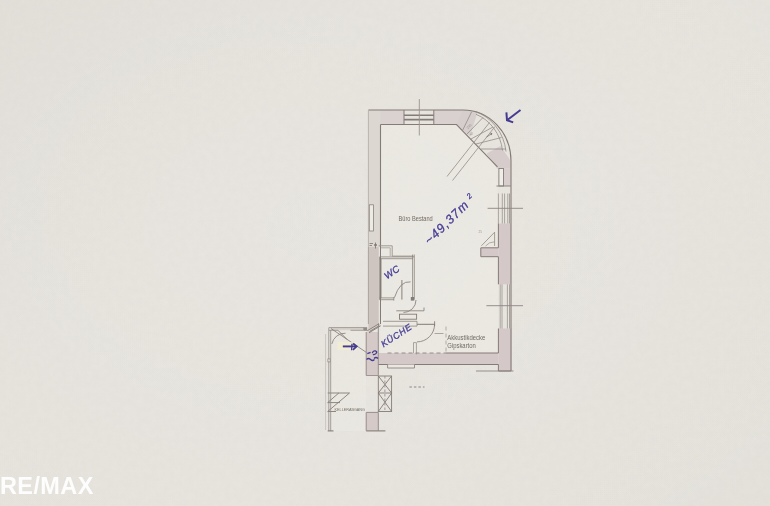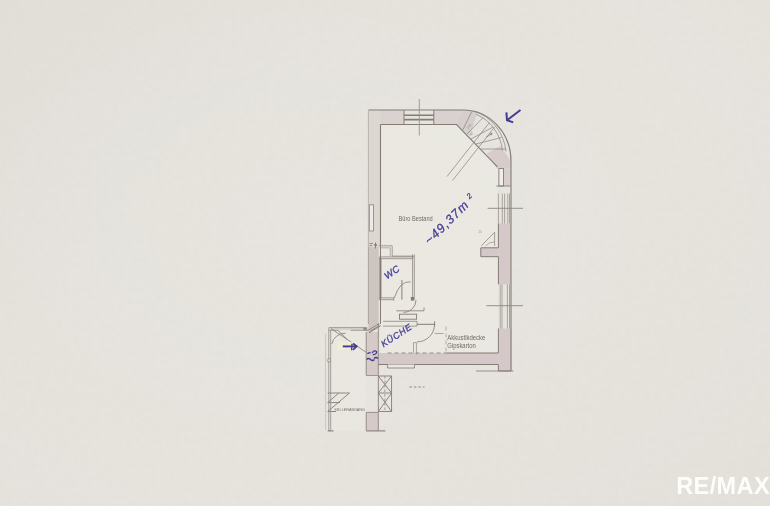--- a/index.html
+++ b/index.html
@@ -4,21 +4,21 @@
 <style>
   html,body{margin:0;padding:0;}
   body{width:770px;height:506px;overflow:hidden;
     font-family:"Liberation Sans",sans-serif;
     background:#e6e3dd;}
   #stage{position:relative;width:770px;height:506px;
     background:
       radial-gradient(ellipse 900px 620px at 42% 45%, rgba(255,255,255,0.10), rgba(0,0,0,0) 72%),
       linear-gradient(135deg, #e2dfd9 0%, #e6e3dd 30%, #e7e4de 60%, #e5e2dc 100%);
   }
-  #wm{position:absolute;left:0;top:473px;width:770px;text-align:right;
+  #wm{position:absolute;left:0;top:473px;width:770px;text-align:left;
     font-weight:bold;font-size:23.5px;letter-spacing:0.4px;
     color:rgba(255,255,255,0.92);}
 </style>
 </head>
 <body>
 <div id="stage">
 <svg width="770" height="506" viewBox="0 0 770 506" style="position:absolute;left:0;top:0;filter:blur(0.28px)">
 <defs>
   <filter id="paper" x="0" y="0" width="100%" height="100%">
     <feTurbulence type="fractalNoise" baseFrequency="0.16" numOctaves="2" seed="7" result="n"></feTurbulence>

